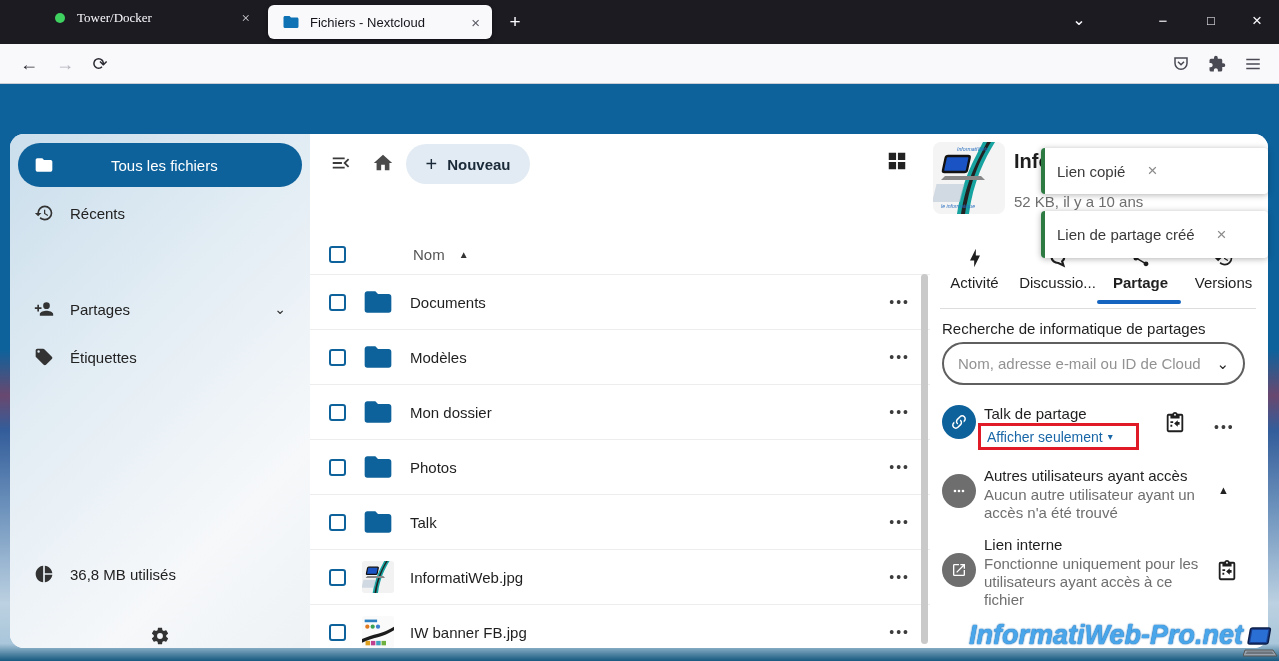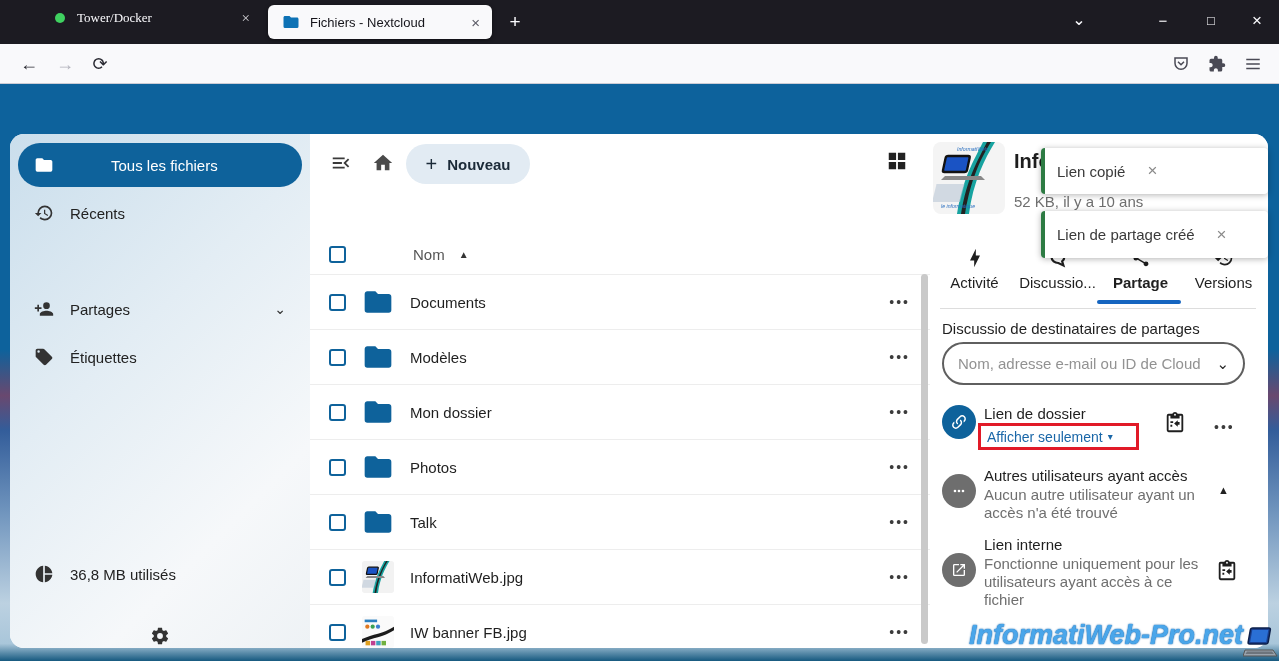--- a/index.html
+++ b/index.html
@@ -440,32 +440,32 @@
         <div class="ptab">
           <svg class="t-icon" viewBox="0 0 24 24">
               <path fill="#1f1f1f" d="M13.5,8H12V13L16.28,15.54L17,14.33L13.5,12.25V8M13,3A9,9 0 0,0 4,12H1L4.96,16.03L9,12H6A7,7 0 0,1 13,5A7,7 0 0,1 20,12A7,7 0 0,1 13,19C11.07,19 9.32,18.21 8.06,16.94L6.64,18.36C8.27,20 10.5,21 13,21A9,9 0 0,0 22,12A9,9 0 0,0 13,3"></path>
             </svg>
           <span class="t-label">Versions</span>
         </div>
       </div>
       <div class="ptab-underline"></div>
       <div class="p-divider"></div>
 
-      <div class="p-search-label">Discussio de destinataires de partages</div>
+      <div class="p-search-label">Recherche de informatique de partages</div>
       <div class="p-input">
         <input placeholder="Nom, adresse e-mail ou ID de Cloud" style="">
         <span class="in-chevron">⌄</span>
       </div>
 
       <div class="p-avatar blue" style="left:12px; top:271px;">
         <svg width="18" height="18" viewBox="0 0 24 24">
             <path fill="#fff" d="M10.59,13.41C11,13.8 11,14.44 10.59,14.83C10.2,15.22 9.56,15.22 9.17,14.83C7.22,12.88 7.22,9.71 9.17,7.76L12.71,4.22C14.66,2.27 17.83,2.27 19.78,4.22C21.73,6.17 21.73,9.34 19.78,11.29L18.29,12.78C18.3,11.96 18.17,11.14 17.89,10.36L18.36,9.88C19.54,8.71 19.54,6.81 18.36,5.64C17.19,4.46 15.29,4.46 14.12,5.64L10.59,9.17C9.41,10.34 9.41,12.24 10.59,13.41M13.41,9.17C13.8,8.78 14.44,8.78 14.83,9.17C16.78,11.12 16.78,14.29 14.83,16.24L11.29,19.78C9.34,21.73 6.17,21.73 4.22,19.78C2.27,17.83 2.27,14.66 4.22,12.71L5.71,11.22C5.7,12.04 5.83,12.86 6.11,13.65L5.64,14.12C4.46,15.29 4.46,17.19 5.64,18.36C6.81,19.54 8.71,19.54 9.88,18.36L13.41,14.83C14.59,13.66 14.59,11.76 13.41,10.59C13,10.2 13,9.56 13.41,9.17Z"></path>
           </svg>
       </div>
-      <div class="p-row-title" style="top:271px;">Lien de dossier</div>
+      <div class="p-row-title" style="top:271px;">Talk de partage</div>
       <div class="red-box">
         <span class="perm-link">Afficher seulement</span>
         <span class="perm-caret">▾</span>
       </div>
       <svg class="p-action" style="left:234px; top:278px;" viewBox="0 0 24 24">
           <path fill="#1f1f1f" d="M19,2H14.82C14.4,0.84 13.3,0 12,0C10.7,0 9.6,0.84 9.18,2H5A2,2 0 0,0 3,4V20A2,2 0 0,0 5,22H19A2,2 0 0,0 21,20V4A2,2 0 0,0 19,2M12,2A1,1 0 0,1 13,3A1,1 0 0,1 12,4A1,1 0 0,1 11,3A1,1 0 0,1 12,2M19,20H5V4H7V7H17V4H19V20M15,11V9L11,12.5L15,16V14H17V11H15M7,10H10V12H7V10M7,14H9V16H7V14Z"></path>
         </svg>
       <span class="p-dots" style="left:284px; top:285px;">•••</span>
 
       <div class="p-avatar gray" style="left:12px; top:340px;">

